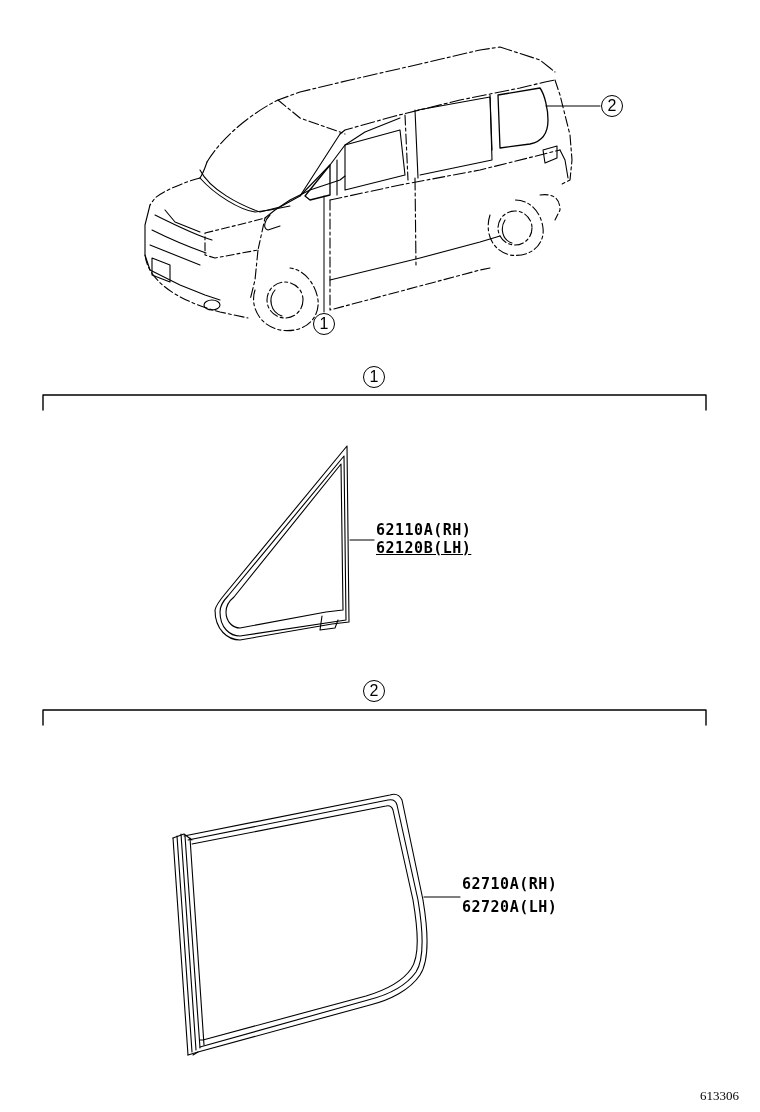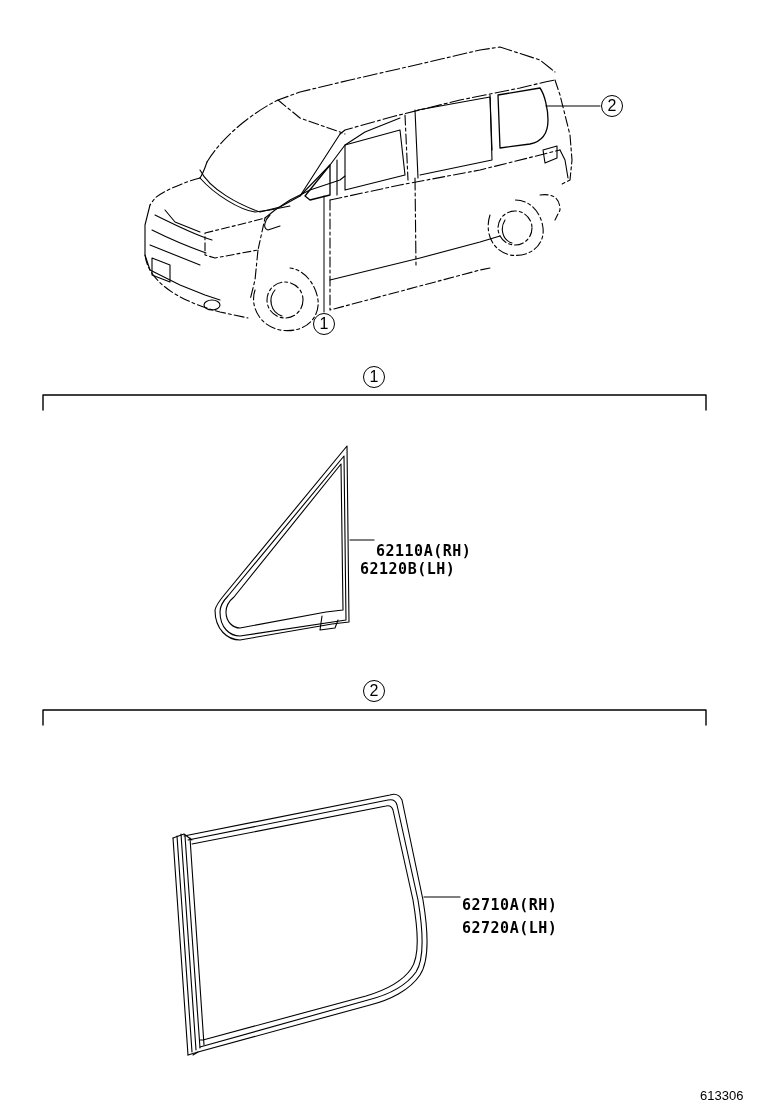--- a/index.html
+++ b/index.html
@@ -1,20 +1,20 @@
 <!DOCTYPE html>
 <html><head>
 <meta charset="utf-8">
 <style>
   html, body { margin: 0; padding: 0; background: #ffffff; }
   body { width: 760px; height: 1112px; position: relative; overflow: hidden; font-family: "DejaVu Sans Mono", monospace; color: #000; }
   svg.art { position: absolute; left: 0; top: 0; }
   .callout { position: absolute; font-family: "Liberation Sans", sans-serif; font-size: 16px; line-height: 20px; text-align: center; width: 22px; height: 22px; border: 1.4px solid #000; border-radius: 50%; box-sizing: border-box; display: flex; align-items: center; justify-content: center; background: #fff; }
-  .partno { position: absolute; font-family: "DejaVu Sans Mono", monospace; font-weight: bold; font-size: 15px; line-height: 18px; letter-spacing: 0.5px; white-space: pre; margin-top: 21px; }
-  .figno { position: absolute; font-family: Liberation Sans, sans-serif; font-size: 13px; }
+  .partno { position: absolute; font-family: "DejaVu Sans Mono", monospace; font-weight: bold; font-size: 15px; line-height: 18px; letter-spacing: 0.5px; white-space: pre; }
+  .figno { position: absolute; font-family: Liberation Serif, serif; font-size: 13px; }
 </style>
 </head>
 <body>
 
 <svg class="art" width="760" height="1112" viewBox="0 0 760 1112">
   <g fill="none" stroke="#000" stroke-width="1.1" stroke-linecap="round" stroke-linejoin="round">
 
     <g>
 
       <path d="M207,162 C220,140 248,115 278,100 L300,92 L350,80 L420,64 L480,50 L500,47 L540,60 L550,68 L555,72" stroke-dasharray="14,3,3,3"></path>
@@ -122,18 +122,18 @@
   </g>
 </svg>
 
 <div class="callout" style="left:313px; top:313px;">1</div>
 <div class="callout" style="left:601px; top:95px;">2</div>
 
 <div class="callout" style="left:363px; top:366px;">1</div>
 <div class="callout" style="left:363px; top:680px;">2</div>
 
 <div class="partno" style="left:376px; top:521px;">62110A(RH)</div>
-<div class="partno" style="left:360px; top:539px;">62120B(LH)</div>
+<div class="partno" style="left:376px; top:539px;text-decoration:underline;">62120B(LH)</div>
 
 <div class="partno" style="left:462px; top:875px;">62710A(RH)</div>
 <div class="partno" style="left:462px; top:898px;">62720A(LH)</div>
 
 <div class="figno" style="left:700px; top:1088px;">613306</div>
 
 </body></html>

